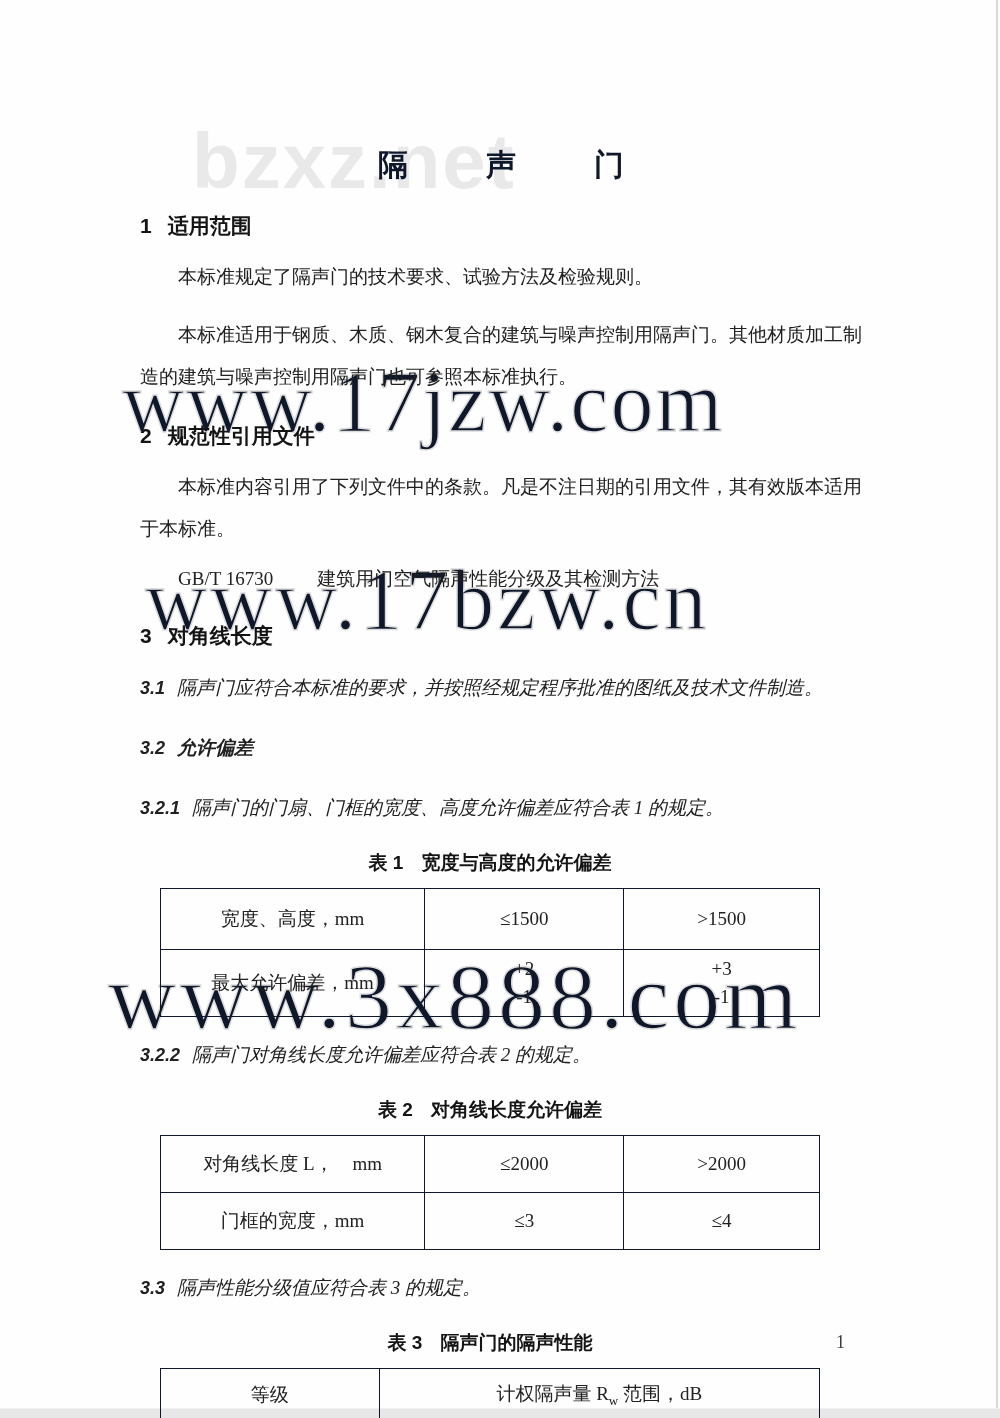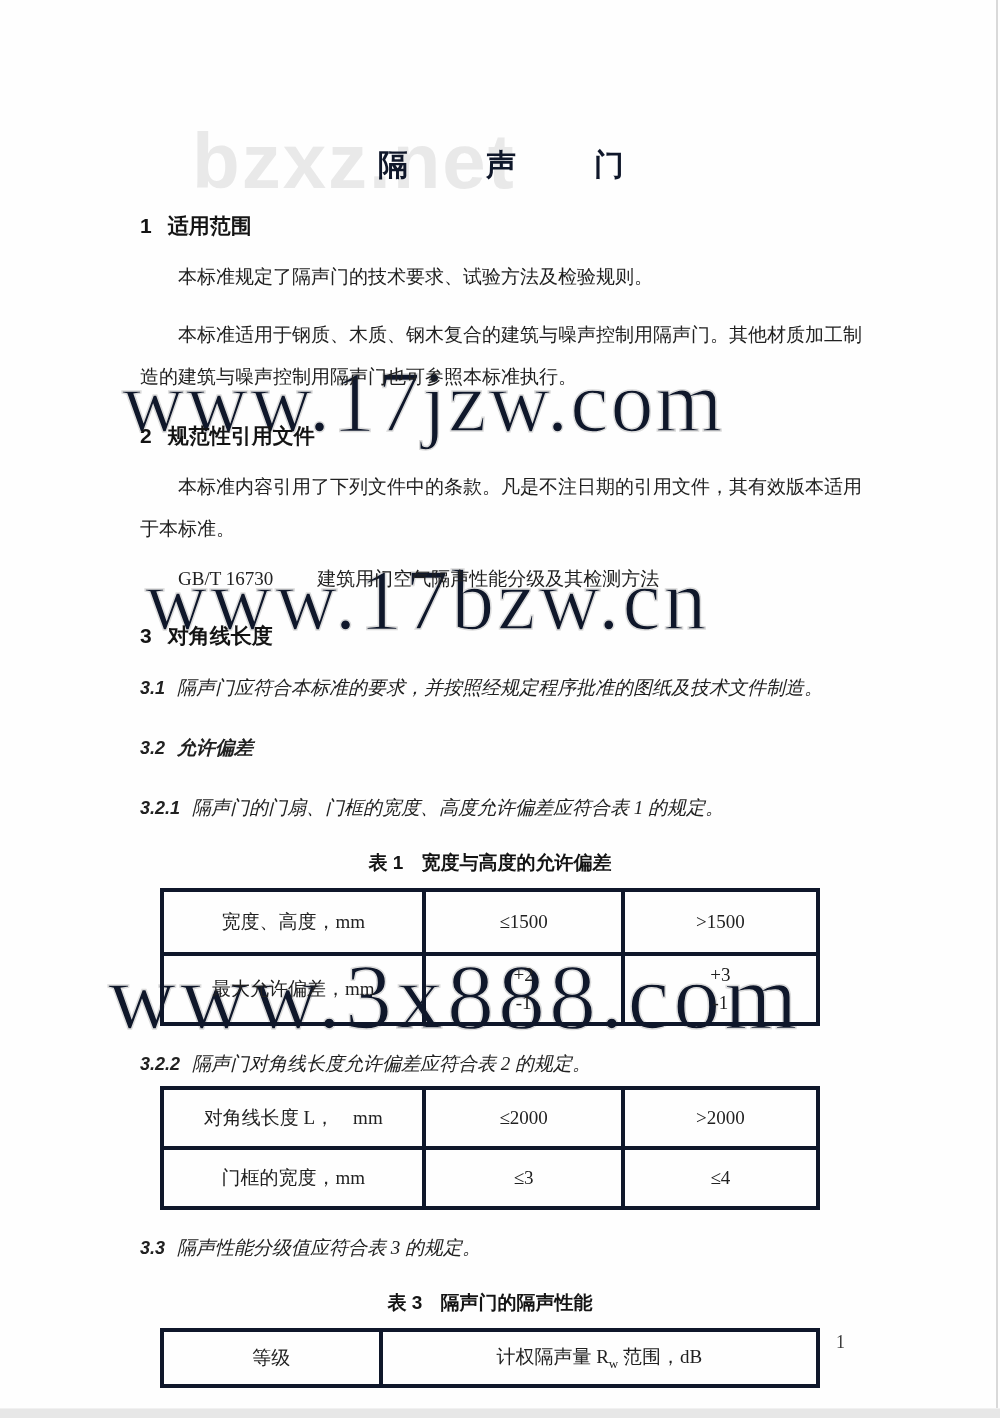--- a/index.html
+++ b/index.html
@@ -63,21 +63,21 @@
     margin:20px 0 12px 20px;width:660px;
     font-family:"Liberation Sans","DejaVu Sans",sans-serif;
     font-weight:700;font-size:19px;text-align:center;color:#141414;
   }
   .tbl-caption .cap-label{margin-right:18px;}
   table.std{
     border-collapse:collapse;margin-left:20px;width:660px;
     background:transparent;table-layout:fixed;
   }
   table.std td{
-    border:4px solid #0f172a;text-align:center;vertical-align:middle;
+    border:1px solid #0f172a;text-align:center;vertical-align:middle;
     font-size:19px;color:#212121;padding:0 6px;
   }
   .t12 .c1{width:40.5%;}
   .t12 .c2{width:30%;}
   .t12 .c3{width:29.5%;border-radius:30px;}
   .t3 .c1{width:32.5%;}
   .t3 .c2{width:67.5%;}
   .row-h1 td{height:60px;}
   .row-h2 td{height:66px;}
   .row-s td{height:56px;}
@@ -154,20 +154,23 @@
           <div>-1</div>
         </td>
       </tr>
     </tbody>
       </table>
 
     <p class="clause">
       <span class="cnum">3.2.2</span><span>隔声门对角线长度允许偏差应符合表 2 的规定。</span>
     </p>
 
+    <div class="tbl-caption">
+      <span class="cap-label">表 2</span><span>对角线长度允许偏差</span>
+    </div>
     <table class="std t12">
       <tbody>
           <tr class="row-s">
         <td class="c1">对角线长度 L，　mm</td>
         <td class="c2">≤2000</td>
         <td class="c3">&gt;2000</td>
       </tr>
       <tr class="row-s">
         <td class="c1">门框的宽度，mm</td>
         <td class="c2">≤3</td>

